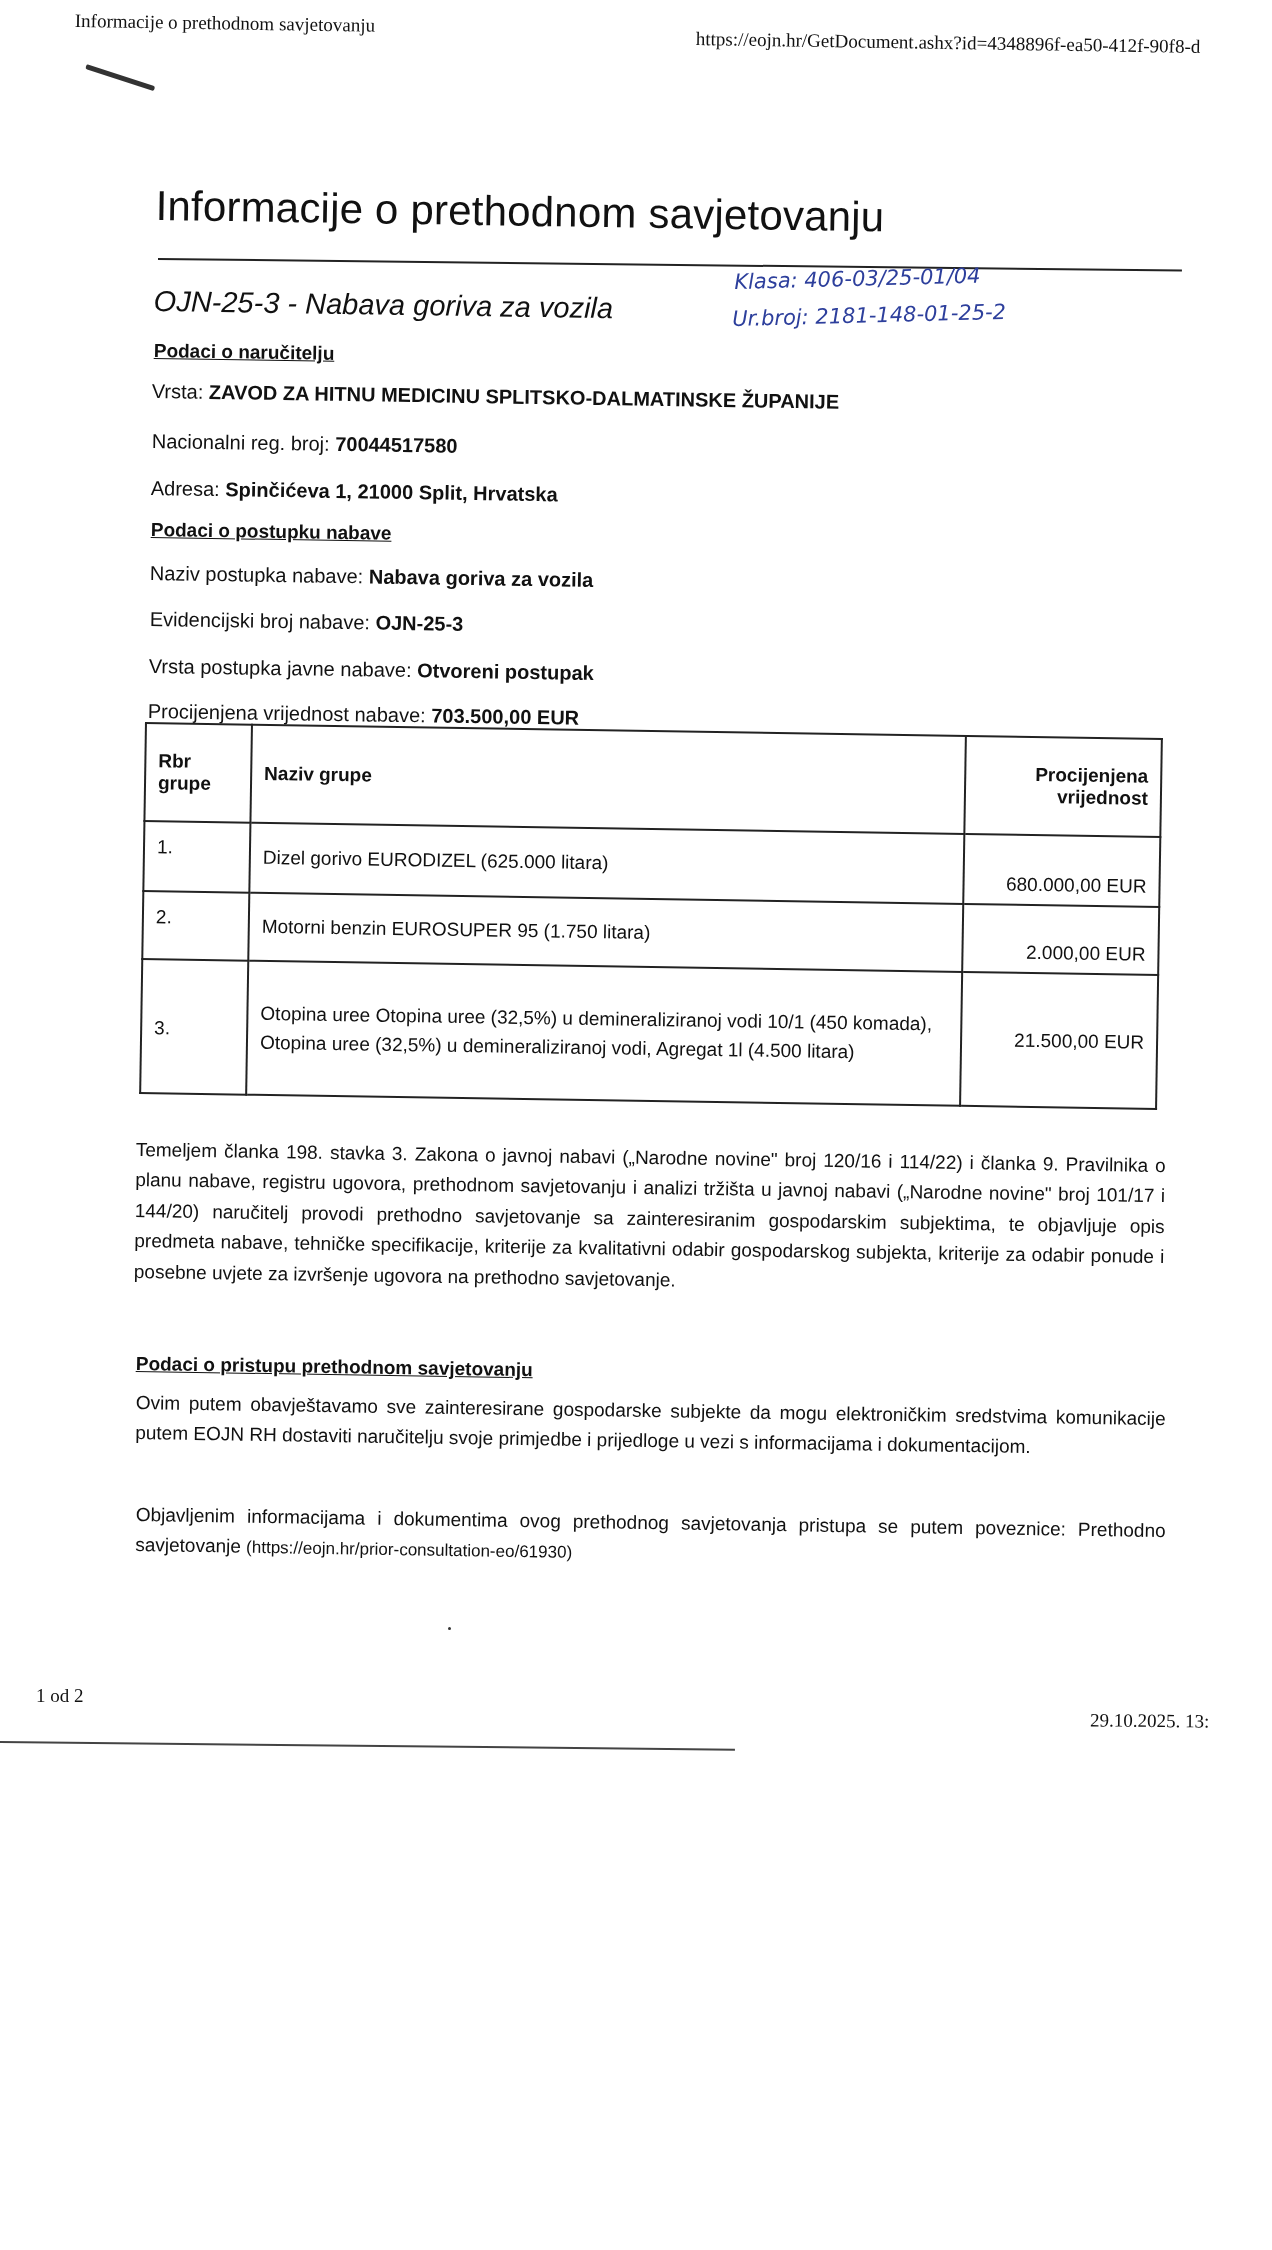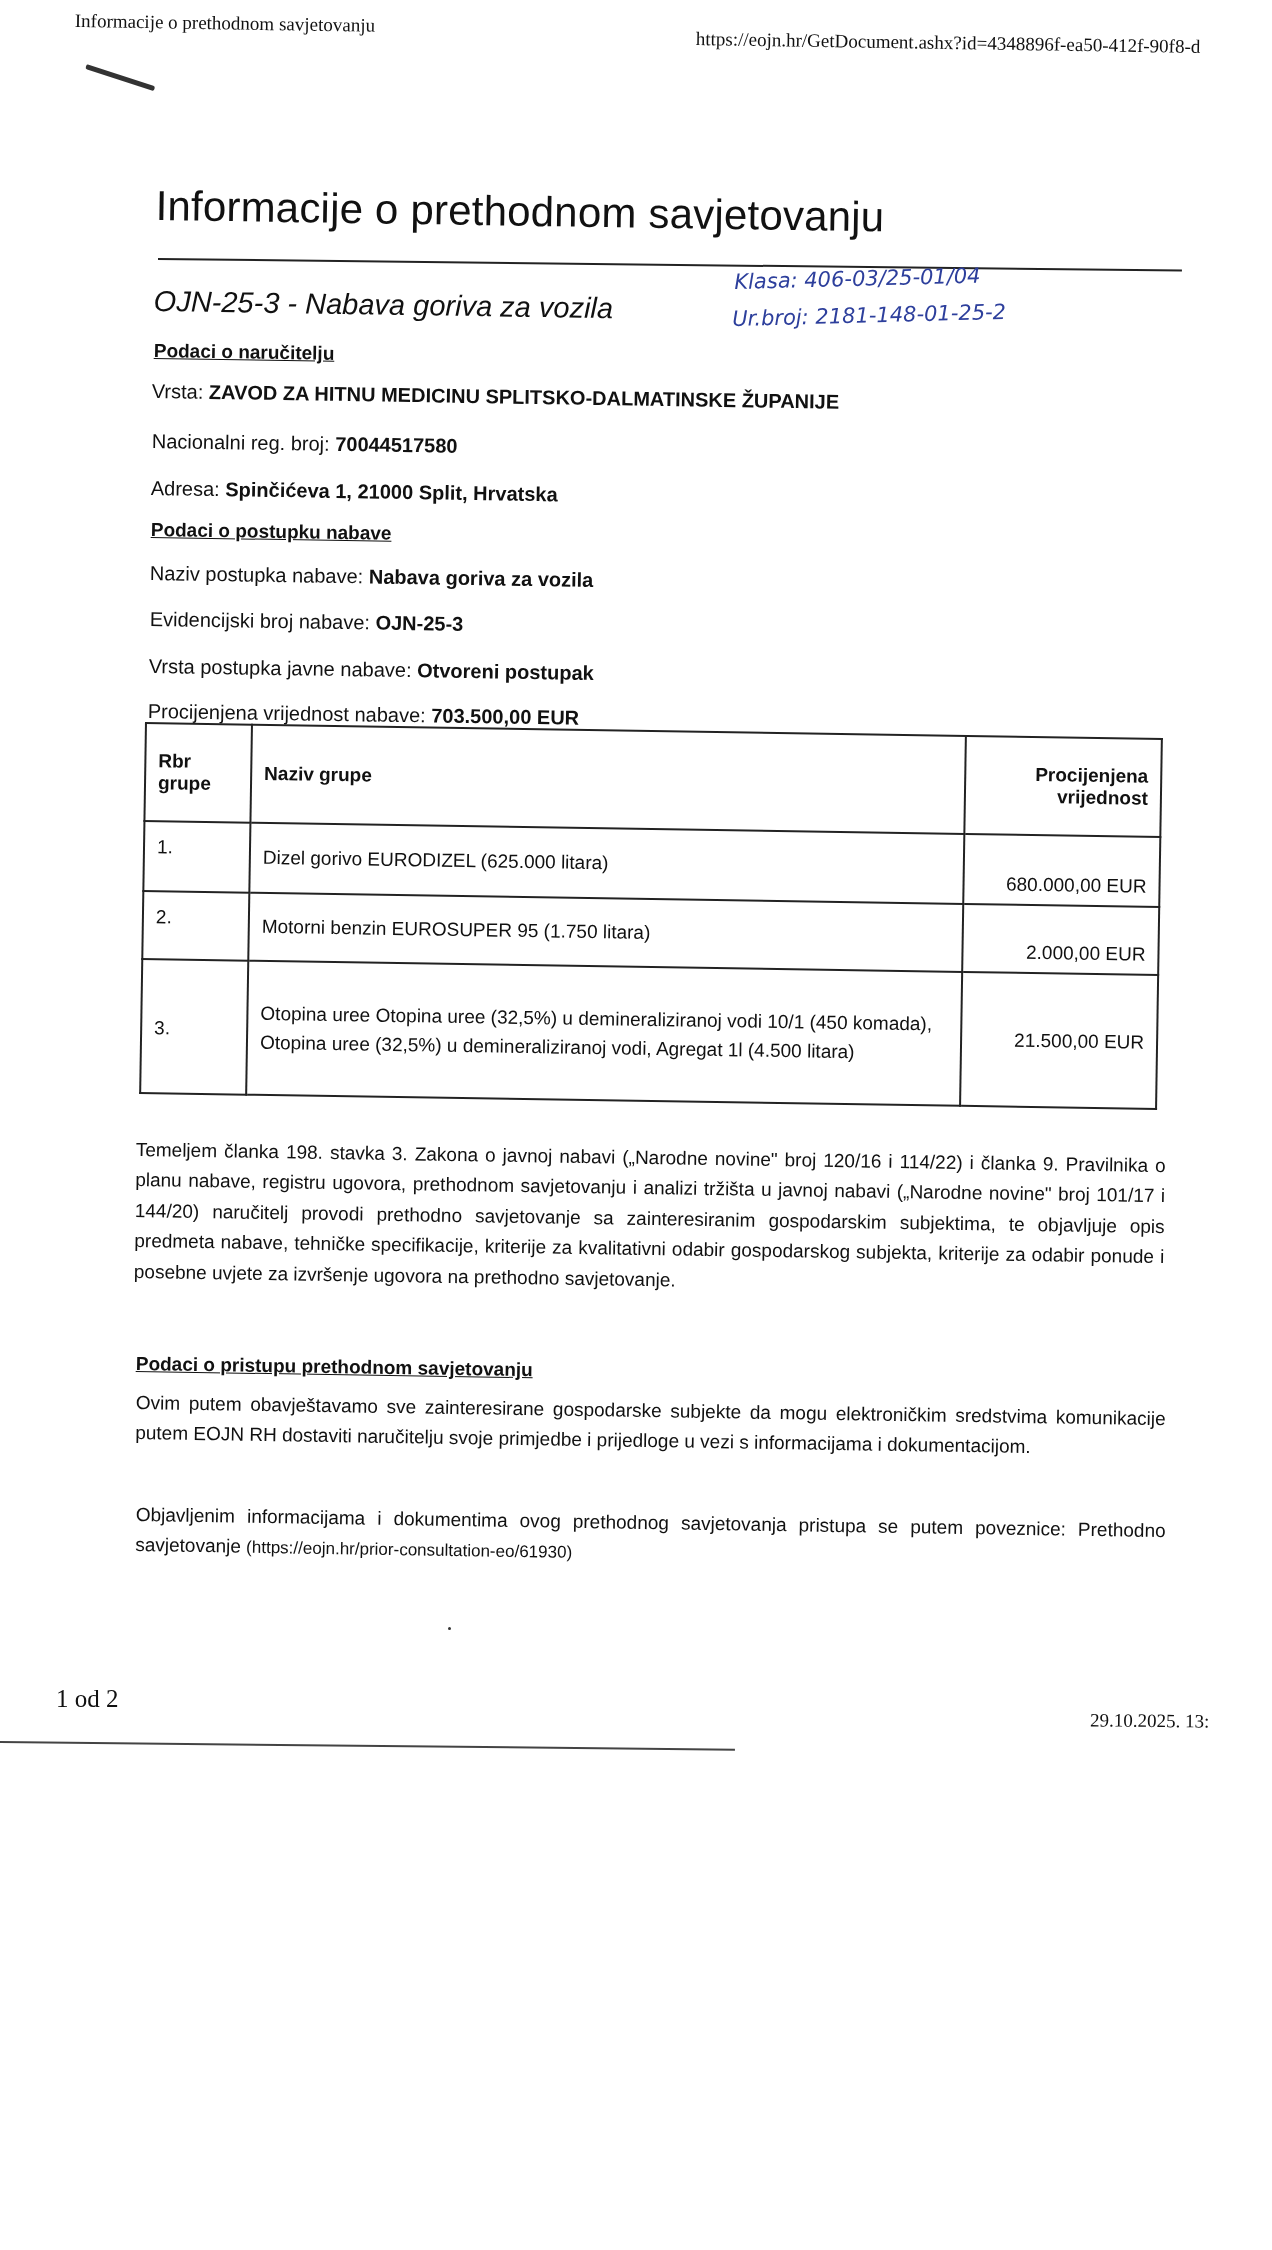--- a/index.html
+++ b/index.html
@@ -45,21 +45,21 @@
   .tbl td.name { line-height: 1.55; }
 
   .para { left: 136px; width: 1030px; font-size: 19px; line-height: 1.6; text-align: justify; transform: rotate(0.9deg); transform-origin: left top; }
   .para-1 { top: 1135px; }
   .sect-3 { left: 136px; top: 1353px; }
   .para-2 { top: 1388px; }
   .para-3 { top: 1500px; }
   .para .url { font-size: 17px; }
 
   
-  .foot-page { left: 56px; top: 1685px; font-size: 25px; }
+  .foot-page { left: 36px; top: 1685px; font-size: 19px; }
   .foot-date { left: 1090px; top: 1710px; font-size: 19px; white-space: nowrap; transform: rotate(0.6deg); }
   .foot-rule { left: 0; top: 1741px; width: 735px; height: 2px; background: #444; transform: rotate(0.6deg); transform-origin: left top; }
   .speck { width: 3px; height: 3px; background: #333; border-radius: 50%; }
 </style>
 </head>
 <body>
 
 <div class="abs page">
 
   <div class="abs serif hdr-title">Informacije o prethodnom savjetovanju</div>

